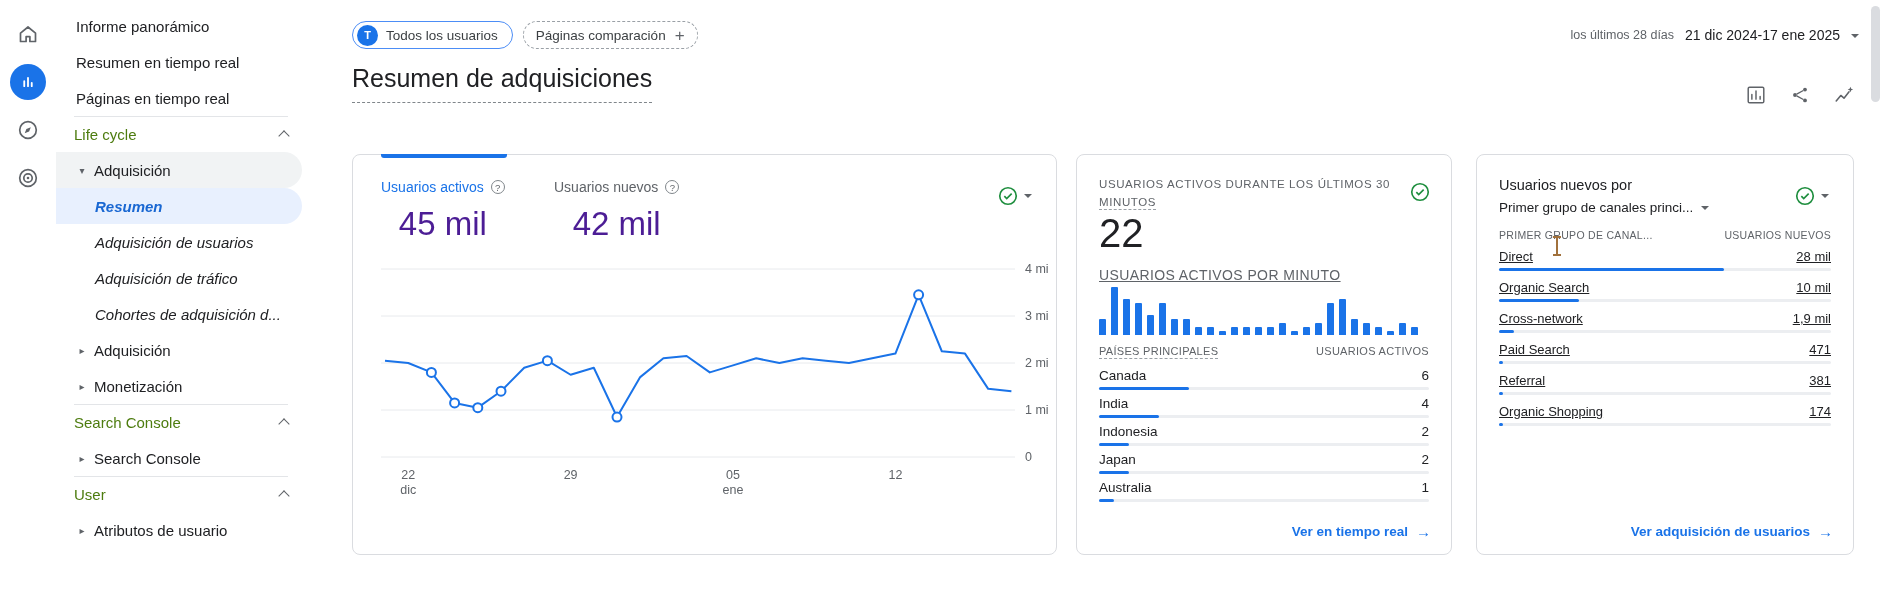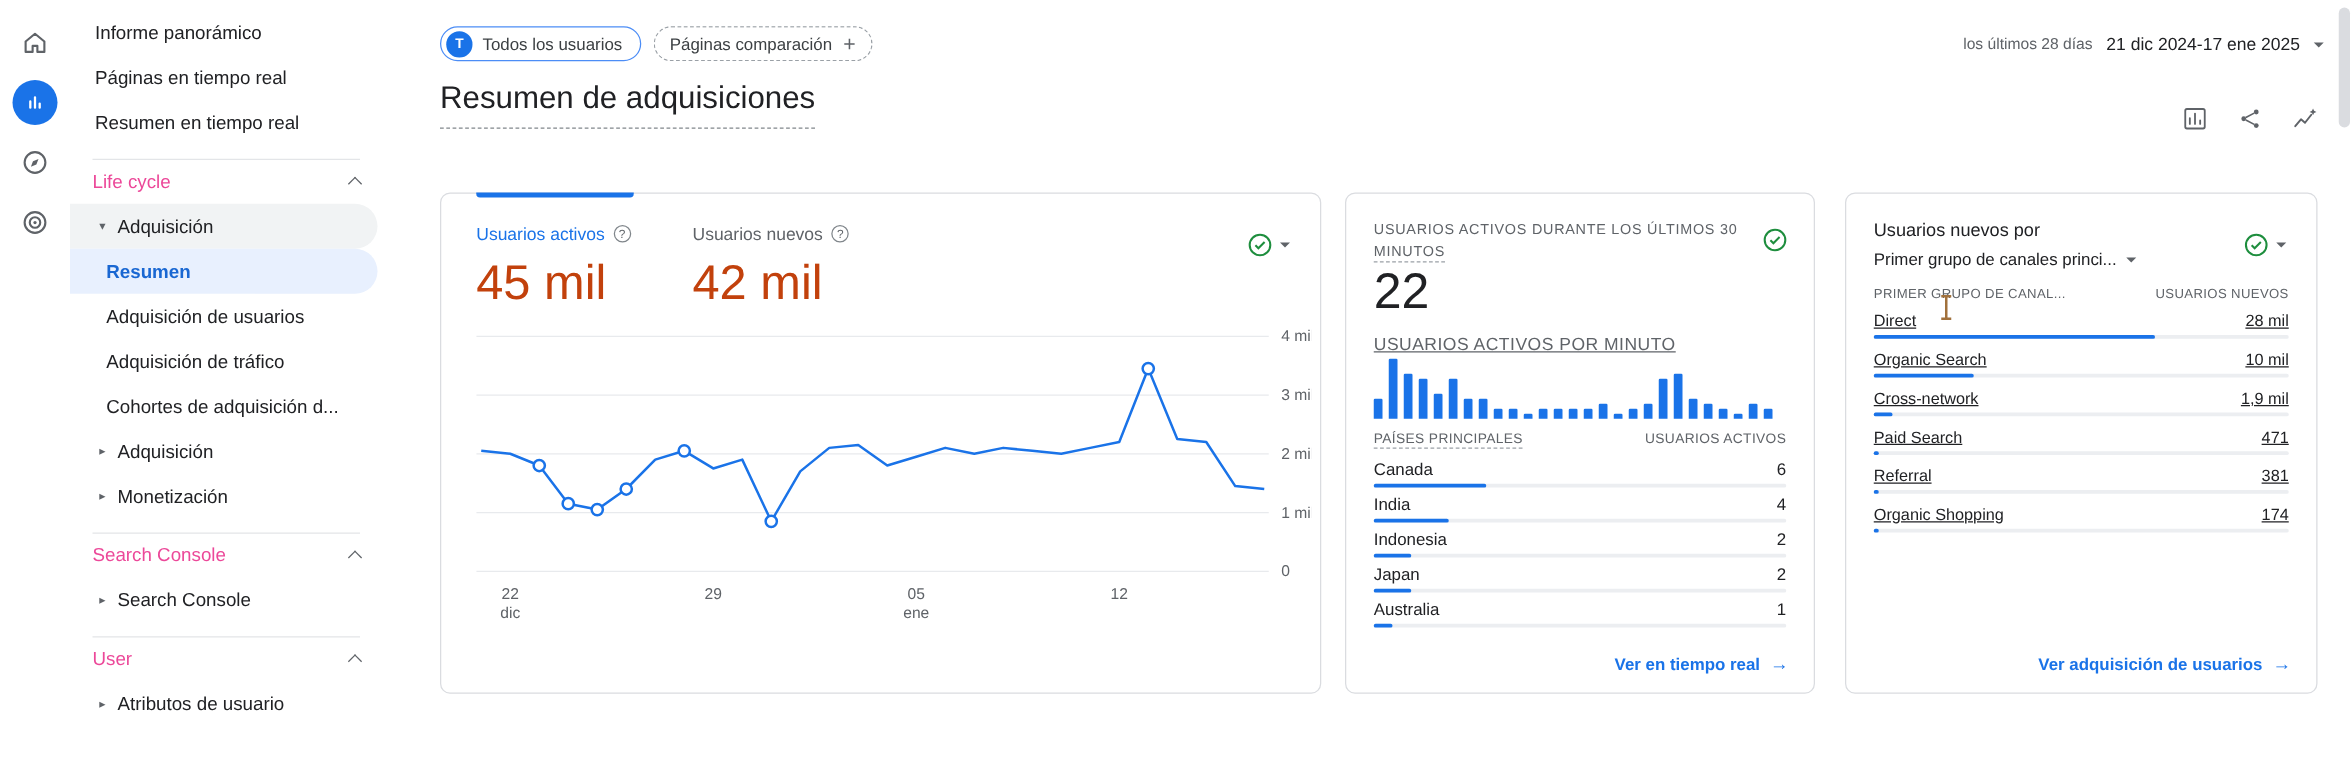--- a/index.html
+++ b/index.html
@@ -15,26 +15,26 @@
   .rail-item { width:56px; height:48px; display:flex; align-items:center; justify-content:center; cursor:pointer; }
   .rail-item svg { display:block; }
   .bubble { width:36px; height:36px; border-radius:50%; background:#1a73e8; display:flex; align-items:center; justify-content:center; }
 
   
   .sidebar { position:absolute; left:56px; top:0; width:296px; height:100%; padding-top:8px; }
   .sb-row { position:relative; width:246px; height:36px; display:flex; align-items:center;
             font-size:15px; color:#202124; cursor:pointer; border-radius:0 18px 18px 0; white-space:nowrap; }
   .sb-link   { padding-left:20px; }
   .sb-parent { padding-left:14px; }
-  .sb-child  { padding-left:29px; }
+  .sb-child  { padding-left:39px;font-style:italic; }
   .sb-arrow  { width:24px; text-align:center; font-size:10px; color:#5f6368; flex:none; }
   .sb-row.highlight { background:#f1f3f4; }
   .sb-row.selected  { background:#e8f0fe; color:#1967d2; font-weight:bold; }
-  .sb-section { position:relative; margin-top:11px; width:246px; height:36px; display:flex; align-items:center;
-                padding-left:18px; color:#ec4899; font-size:15px; cursor:pointer; }
+  .sb-section { position:relative; width:246px; height:36px; display:flex; align-items:center;
+                padding-left:18px; color:#4d7c0f; font-size:15px; cursor:pointer; }
   .sb-section::before { content:""; position:absolute; left:18px; top:0; width:214px; border-top:1px solid #e3e5e8; }
   .chev { position:absolute; right:14px; top:16px; width:8px; height:8px;
           border-right:1.7px solid #5f6368; border-bottom:1.7px solid #5f6368; transform:rotate(-135deg); }
 
   
   .chips { position:absolute; left:352px; top:21px; display:flex; gap:10px; }
   .chip { height:28px; display:flex; align-items:center; border-radius:15px; font-size:13.5px;
           color:#3c4043; background:#fff; cursor:pointer; }
   .chip-users { border:1px solid #4c8df6; padding:0 14px 0 4px; gap:8px; }
   .chip-avatar { width:21px; height:21px; border-radius:50%; background:#1a73e8; color:#fff;
@@ -59,21 +59,21 @@
   .card1 { left:352px;  width:705px; }
   .card2 { left:1076px; width:376px; }
   .card3 { left:1476px; width:378px; }
 
   .tab-indicator { position:absolute; left:28px; top:-1px; width:126px; height:4px; background:#1a73e8; border-radius:0 0 3px 3px; }
 
   .metric { position:absolute; top:24px; }
   .m1 { left:28px; } .m2 { left:201px; }
   .metric-label { font-size:14px; color:#5f6368; display:flex; align-items:center; gap:7px; }
   .m1 .lbl { color:#1a73e8; }
-  .metric-value { font-size:39px; color:#c2410c; margin-top:10px; }
+  .metric-value { font-size:33px; color:#4c1d95; margin-top:10px;text-align:center; }
   .help { width:14px; height:14px; border:1.2px solid #80868b; border-radius:50%; font-size:9.5px; color:#5f6368;
           display:inline-flex; align-items:center; justify-content:center; cursor:pointer; flex:none; }
 
   .qcheck { position:absolute; top:26px; right:20px; display:flex; align-items:center; gap:5px;
             background:none; border:none; cursor:pointer; padding:4px; }
   .card2 .qcheck { top:22px; right:16px; }
   .caret { width:0; height:0; border-left:4px solid transparent; border-right:4px solid transparent;
            border-top:4.5px solid #5f6368; }
 
   .chart { position:absolute; left:28px; top:96px; width:668px; height:252px; }
@@ -146,24 +146,24 @@
         <circle cx="12" cy="12" r="1.3" fill="#5f6368"></circle>
       </svg>
     </div>
   </nav>
 
   <nav class="sidebar" id="sidebarNav">
       <div class="sb-row sb-link">
         <span>Informe panorámico</span>
       </div>
       <div class="sb-row sb-link">
+        <span>Resumen en tiempo real</span>
+      </div>
+      <div class="sb-row sb-link">
         <span>Páginas en tiempo real</span>
-      </div>
-      <div class="sb-row sb-link">
-        <span>Resumen en tiempo real</span>
       </div>
       <div class="sb-section">
         <span>Life cycle</span>
         <span class="chev"></span>
       </div>
       <div class="sb-row sb-parent highlight">
         <span class="sb-arrow">▾</span>
         <span>Adquisición</span>
       </div>
       <div class="sb-row sb-child selected">

